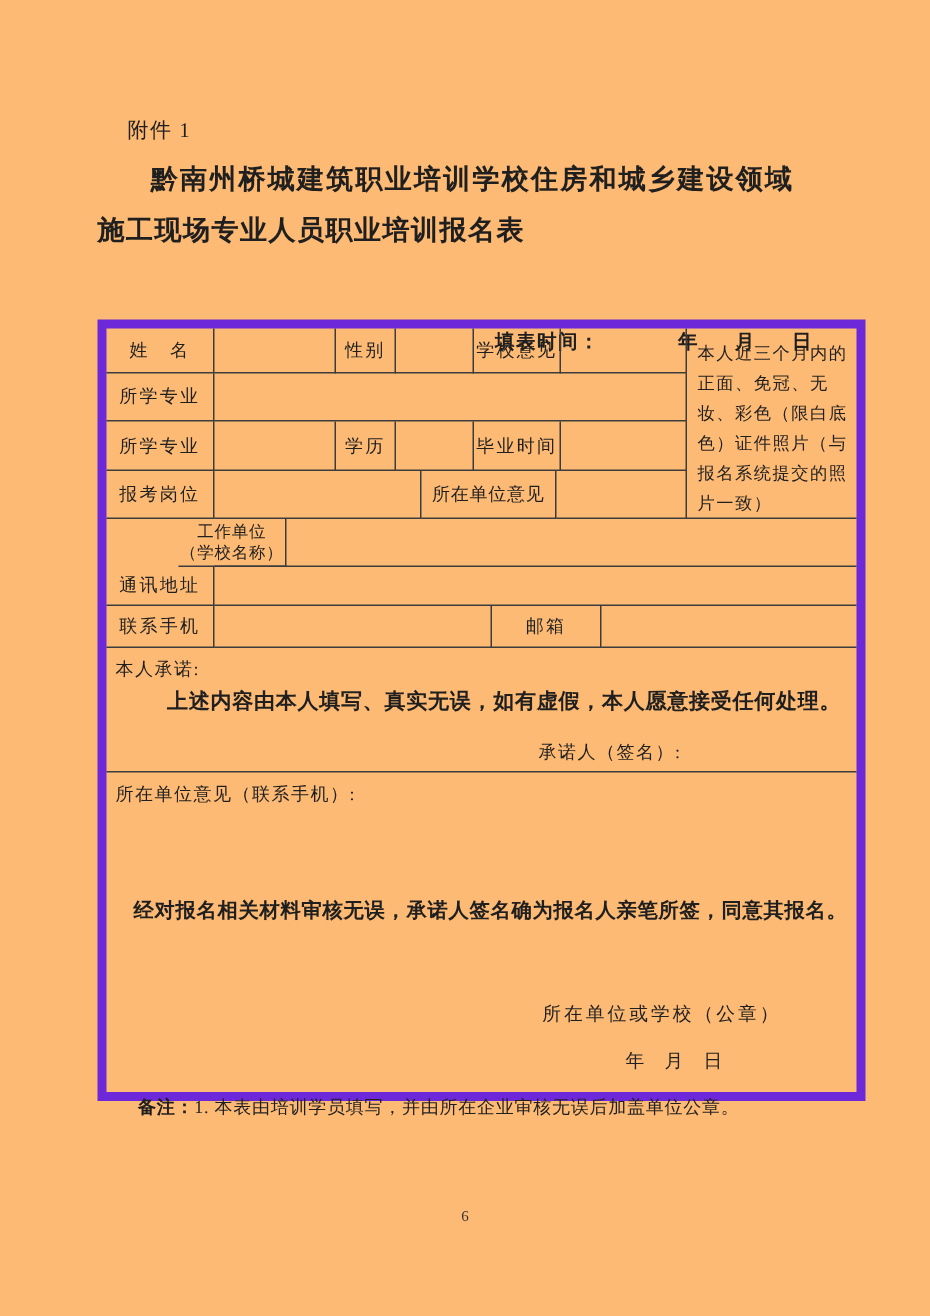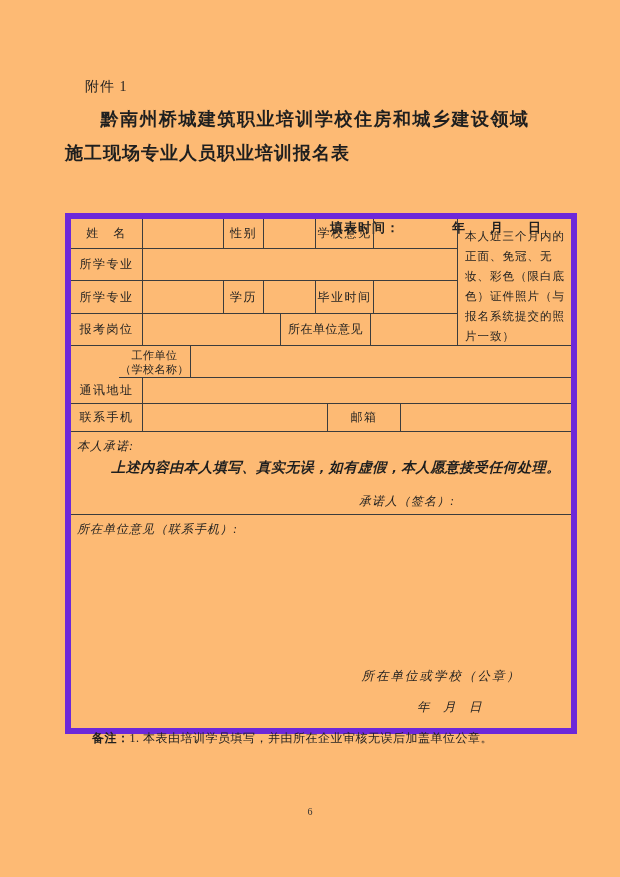--- a/index.html
+++ b/index.html
@@ -23,21 +23,21 @@
   .cell { position:absolute; box-sizing:border-box;
           border-right:1px solid #3c3c3c; border-bottom:1px solid #3c3c3c;
           display:flex; align-items:center; justify-content:center;
           font-size:12px; letter-spacing:1.5px; }
   .noright { border-right:none; }
   .nobottom { border-bottom:none; }
   .two-line { flex-direction:column; font-size:11px; letter-spacing:0.5px; line-height:14px; }
   .photo-cell { align-items:flex-start; justify-content:flex-start;
                 padding:7px 5px 0 7px; font-size:11.5px; letter-spacing:1px;
                 line-height:20px; text-align:left; }
-  .free-cell { display:block;font-style:italic; }
+  .free-cell { display:block; }
   .sec-header { position:absolute; left:6px; top:6px; font-size:12px; letter-spacing:1px; }
   .commit-body { position:absolute; left:30px; right:0; top:27px; text-align:center;
                  font-size:14px; font-weight:bold; letter-spacing:0.5px; white-space:nowrap; }
   .commit-sign { position:absolute; left:288px; top:61px; font-size:12px; letter-spacing:1px; }
   .opinion-body { position:absolute; left:18px; right:6px; top:83px; text-align:center;
                   font-size:13.5px; font-weight:bold; letter-spacing:0.5px; white-space:nowrap; }
   .opinion-seal { position:absolute; right:50px; top:153px; font-size:12.5px; letter-spacing:2px; }
   .opinion-date { position:absolute; right:88px; top:184px; font-size:12.5px; display:flex; }
   .opinion-date .gap { margin-left:12px; }
 
@@ -103,20 +103,21 @@
     <div class="cell noright" style="left:330px;top:185px;width:170px;height:28px;"></div>
 
     <div class="cell noright free-cell" style="left:0;top:213px;width:500px;height:83px;">
       <div class="sec-header">本人承诺:</div>
       <div class="commit-body">上述内容由本人填写、真实无误，如有虚假，本人愿意接受任何处理。</div>
       <div class="commit-sign">承诺人（签名）:</div>
     </div>
 
     <div class="cell noright nobottom free-cell" style="left:0;top:296px;width:500px;height:213px;">
       <div class="sec-header">所在单位意见（联系手机）:</div>
+      <div class="opinion-body">经对报名相关材料审核无误，承诺人签名确为报名人亲笔所签，同意其报名。</div>
       <div class="opinion-seal">所在单位或学校（公章）</div>
       <div class="opinion-date">
         <span>年</span>
         <span class="gap">月</span>
         <span class="gap">日</span>
       </div>
     </div>
 
   </div>
 

